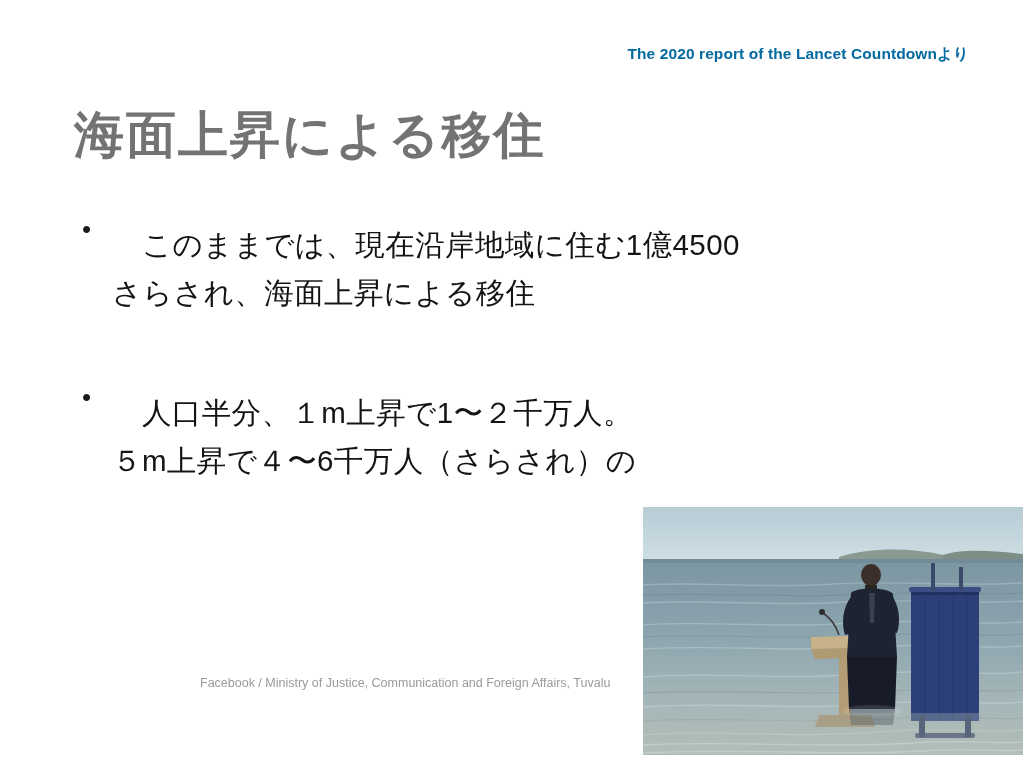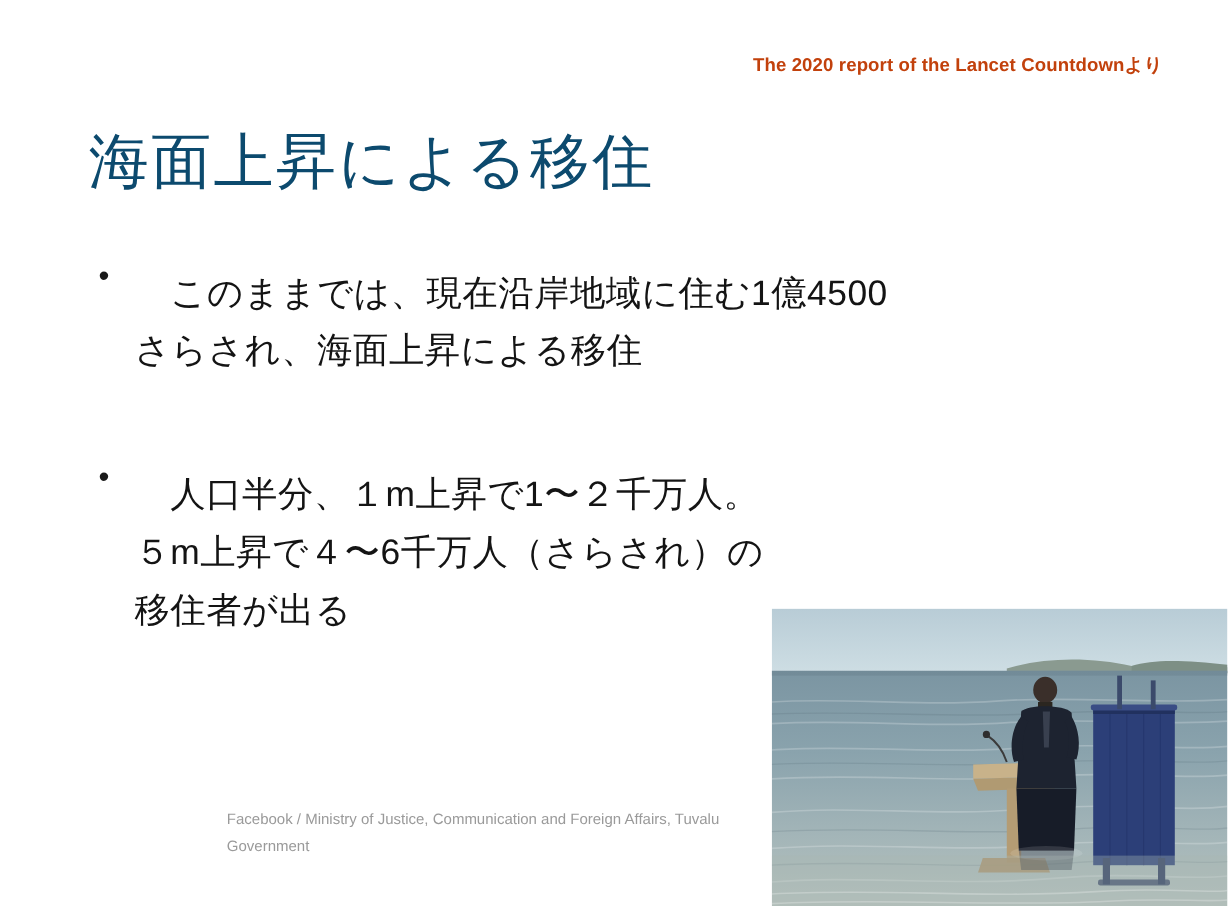--- a/index.html
+++ b/index.html
@@ -21,32 +21,32 @@
     inset: 0;
     background: #ffffff;
   }
 
   .source-top {
     position: absolute;
     top: 44px;
     right: 55px;
     font-size: 15.5px;
     font-weight: bold;
-    color: #c2410c;
+    color: #0369a1;
     letter-spacing: 0.1px;
     white-space: nowrap;
   }
 
   .slide-title {
     position: absolute;
     top: 74px;
     left: 74px;
     font-size: 50px;
-    font-weight: 400;
-    color: #0c4a6e;
+    font-weight: 700;
+    color: #737373;
     letter-spacing: 2px;
     line-height: 1.1;
     white-space: nowrap;
   }
 
   .body-block {
     position: absolute;
     left: 78px;
     top: 205px;
     width: 880px;
@@ -86,21 +86,21 @@
     top: 507px;
     width: 380px;
     height: 248px;
     overflow: hidden;
     border: 0;
   }
   .photo svg { display: block; }
 
   .photo-caption {
     position: absolute;
-    left: 189px;
+    left: 200px;
     top: 672px;
     width: 470px;
     font-size: 12.5px;
     line-height: 22px;
     color: #9a9a9a;
   }
   .photo-caption .cap-ln { display: block; }
 </style>
 </head>
 <body>
@@ -119,29 +119,27 @@
         <span class="ln">　このままでは、現在沿岸地域に住む1億4500</span>
         <span class="ln">さらされ、海面上昇による移住</span>
       </div>
     </div>
 
     <div class="bullet">
       <div class="bullet-marker">•</div>
       <div class="bullet-text">
         <span class="ln">　人口半分、１m上昇で1〜２千万人。</span>
         <span class="ln">５m上昇で４〜6千万人（さらされ）の</span>
-        <span class="ln">移住者が出る</span>
       </div>
     </div>
 
   </div>
 
   <div class="photo-caption">
     <span class="cap-ln">Facebook / Ministry of Justice, Communication and Foreign Affairs, Tuvalu</span>
-    <span class="cap-ln">Government</span>
   </div>
 
   <div class="photo">
     <svg width="380" height="248" viewBox="0 0 380 248" xmlns="http://www.w3.org/2000/svg">
       <defs>
         <linearGradient id="skyGrad" x1="0" y1="0" x2="0" y2="1">
           <stop offset="0%" stop-color="#b8ccd6"></stop>
           <stop offset="100%" stop-color="#cdddE3"></stop>
         </linearGradient>
         <linearGradient id="seaGrad" x1="0" y1="0" x2="0" y2="1">

